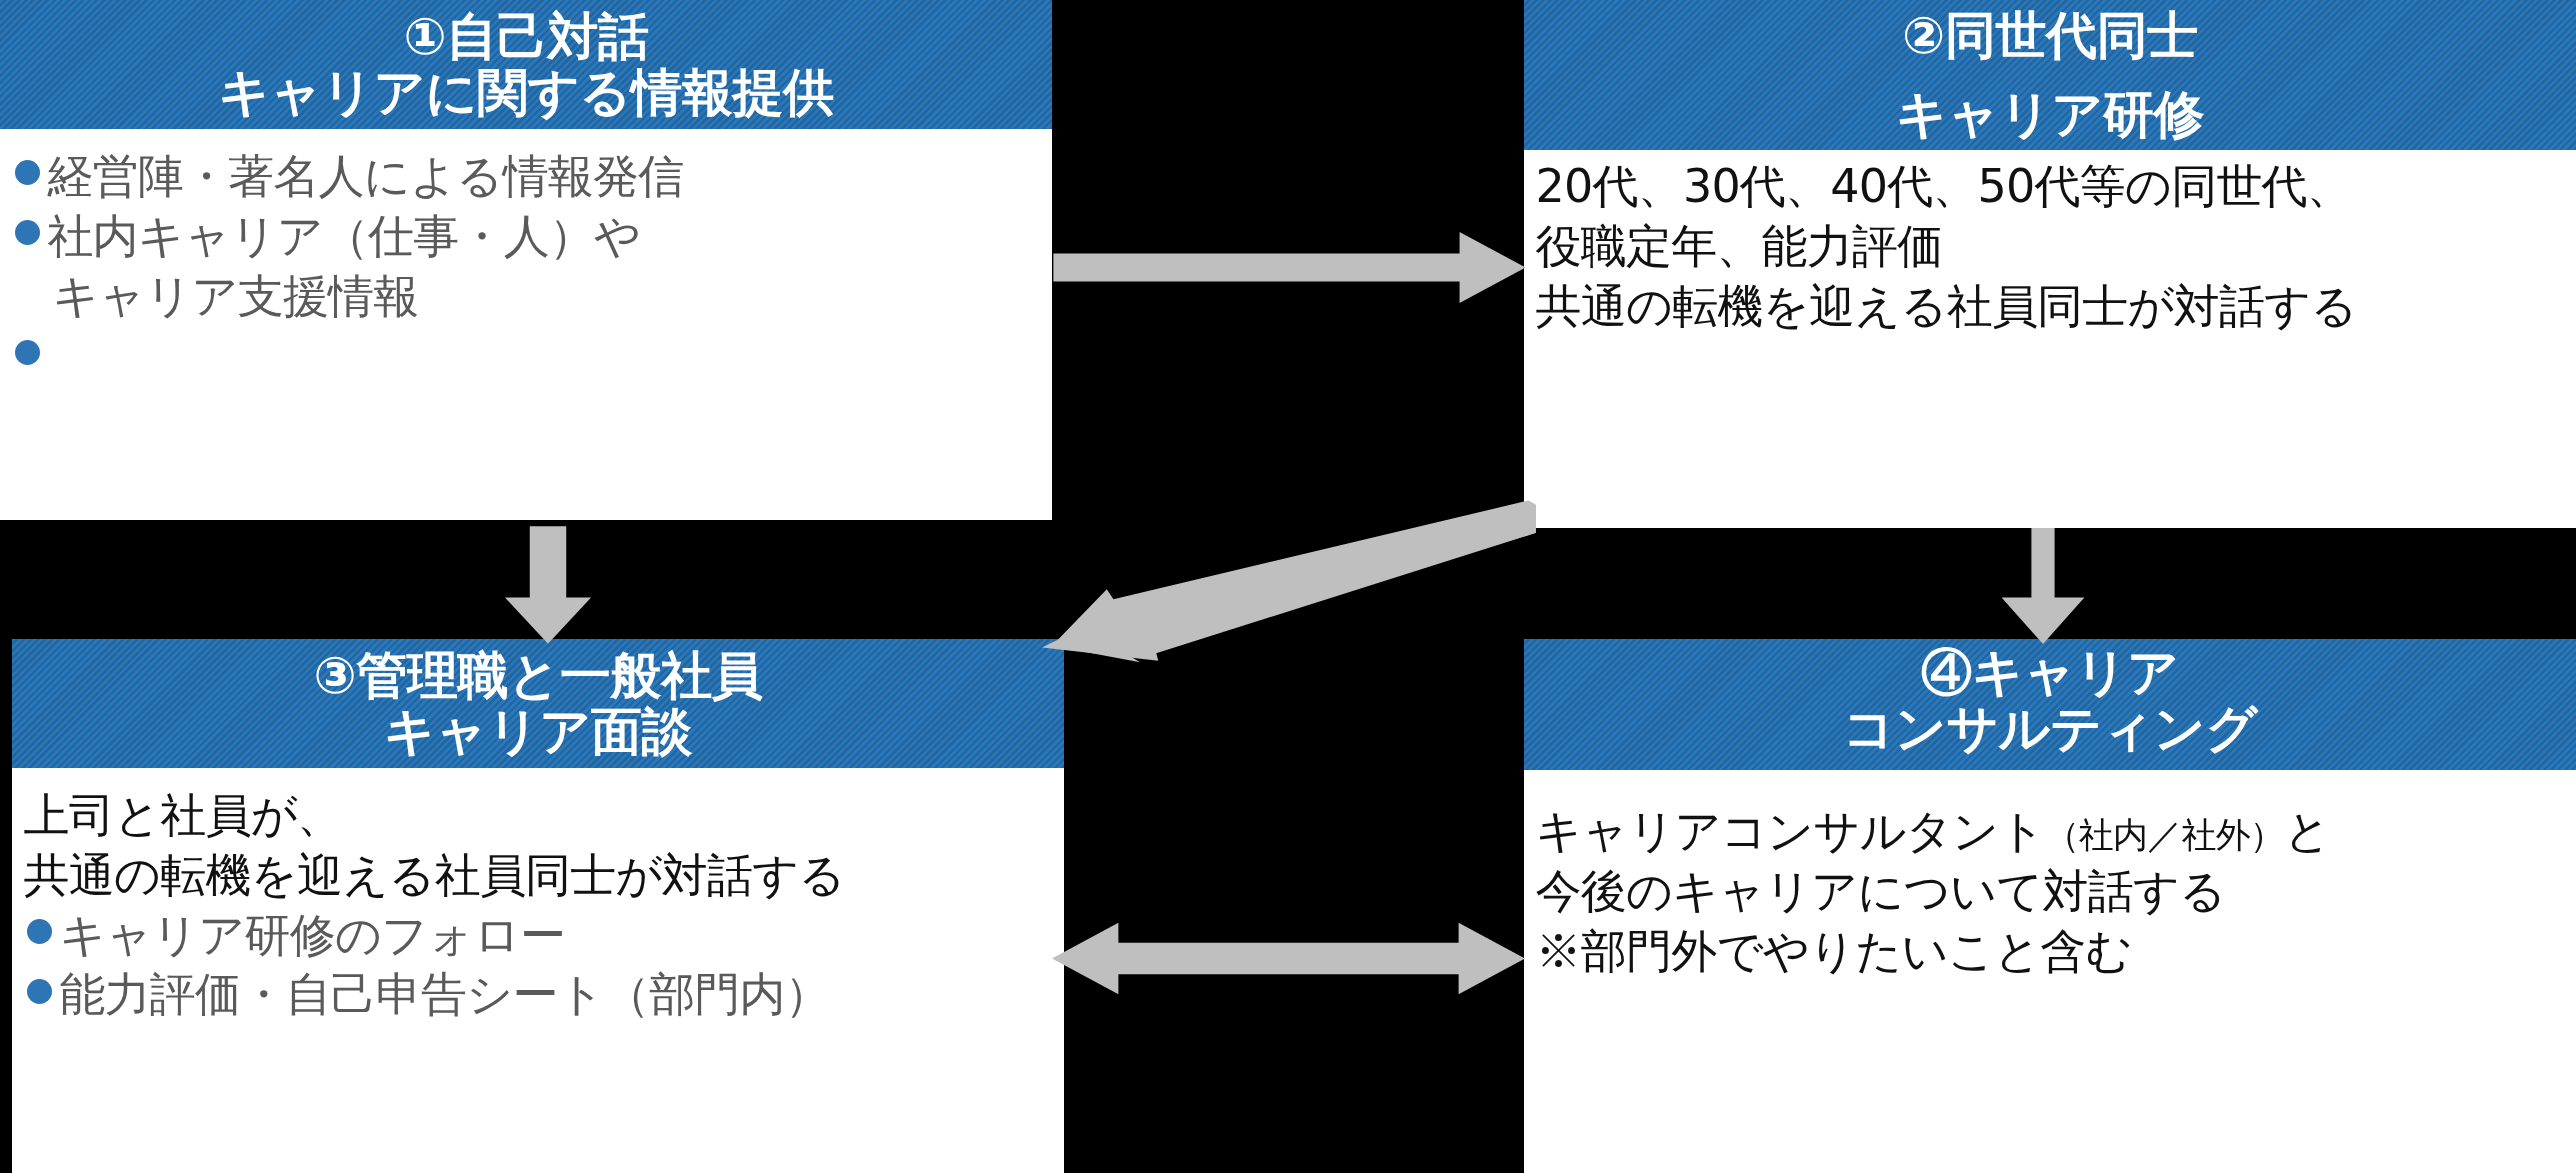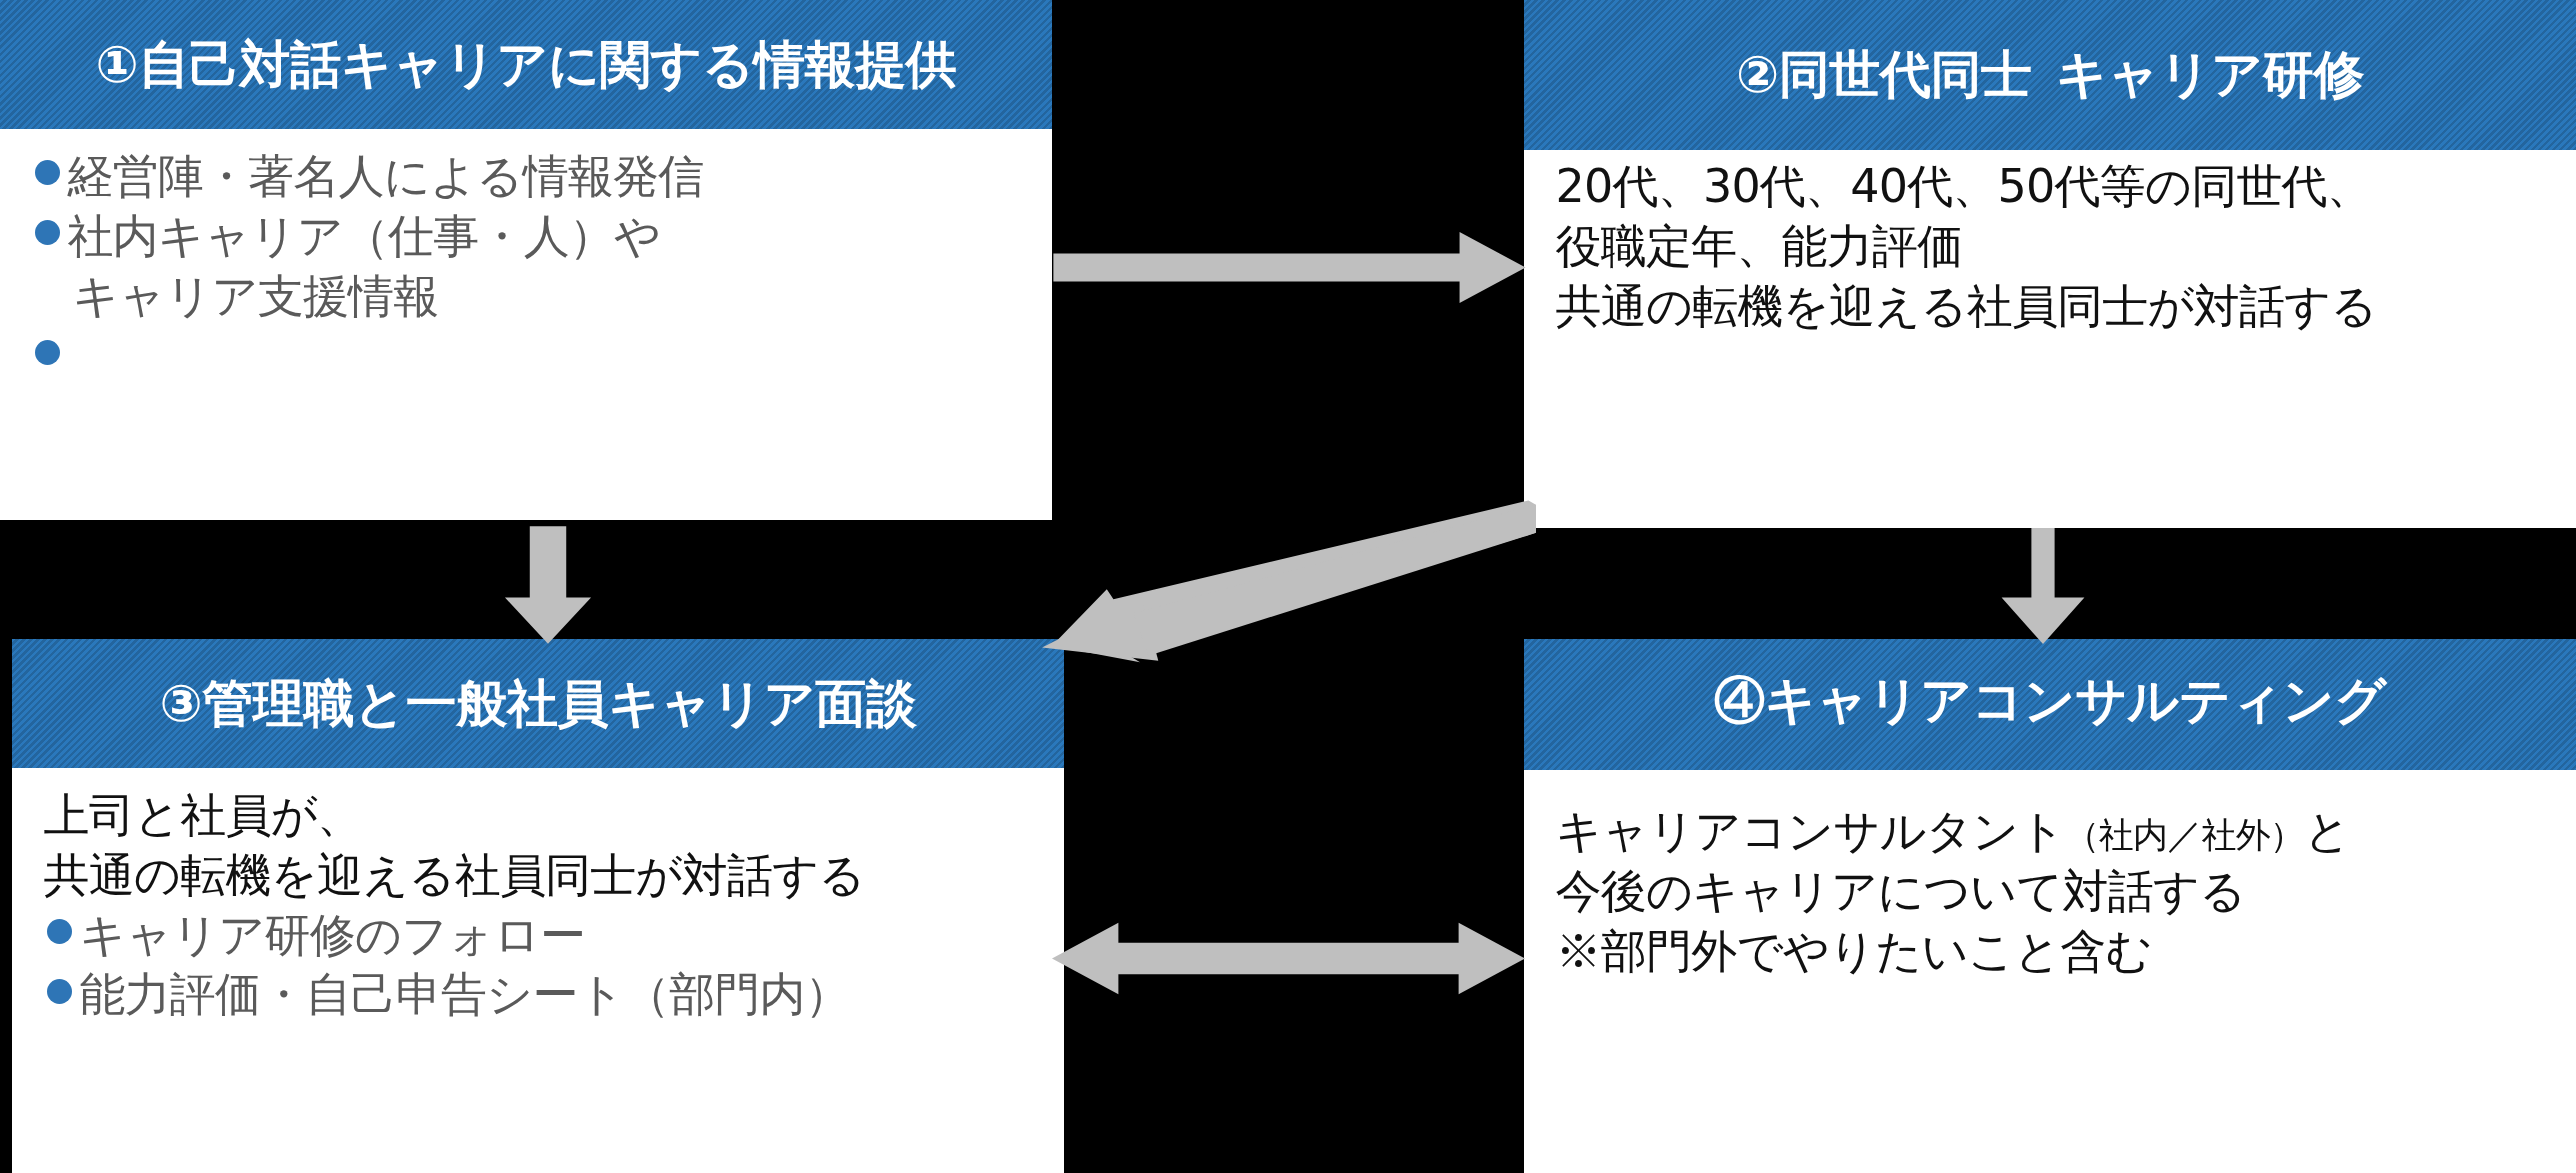--- a/index.html
+++ b/index.html
@@ -18,41 +18,41 @@
   .box.b3{left:12px;   top:639px; width:1052px;height:534px;}
   .box.b4{left:1524px;top:639px; width:1052px;height:534px;font-family:Liberation Mono, monospace;}
 
   .hdr{
     position:relative;
     width:100%;
     color:#ffffff;
     font-weight:bold;
     line-height:1.08;
     display:flex;
+    flex-direction:column;
     align-items:center;
     justify-content:center;
     background-color:#2A78BC;
     background-image:repeating-linear-gradient(
         135deg,
         rgba(255,255,255,0.00) 0px,
         rgba(255,255,255,0.00) 2.5px,
         rgba(0,0,0,0.16) 2.5px,
         rgba(0,0,0,0.16) 5px);
     letter-spacing:-0.4px;
   }
   .b1 .hdr{height:129px;font-size:51px;}
   .b2 .hdr{height:150px;font-size:51px;gap:24px;}
   .b3 .hdr{height:129px;font-size:51px;}
   .b4 .hdr{height:131px;font-size:51px;}
   .hdr span{display:block;white-space:nowrap;}
 
   .body{
     padding:18px 11.6px 0 11.6px;
     box-sizing:border-box;
-    margin-left:20px;
   }
   .line{
     white-space:nowrap;
     line-height:1.30;
     font-size:46px;
     color:#111111;
     letter-spacing:-0.8px;
   }
   .bullet-line{
     display:flex;

